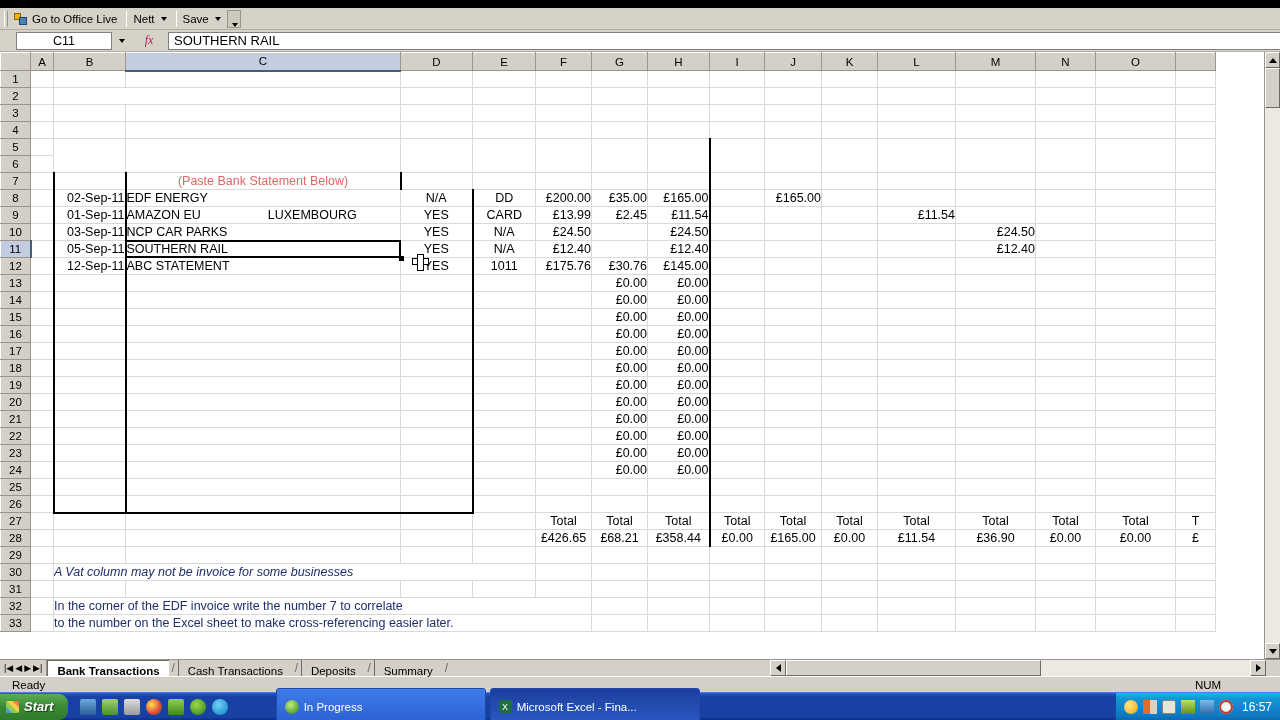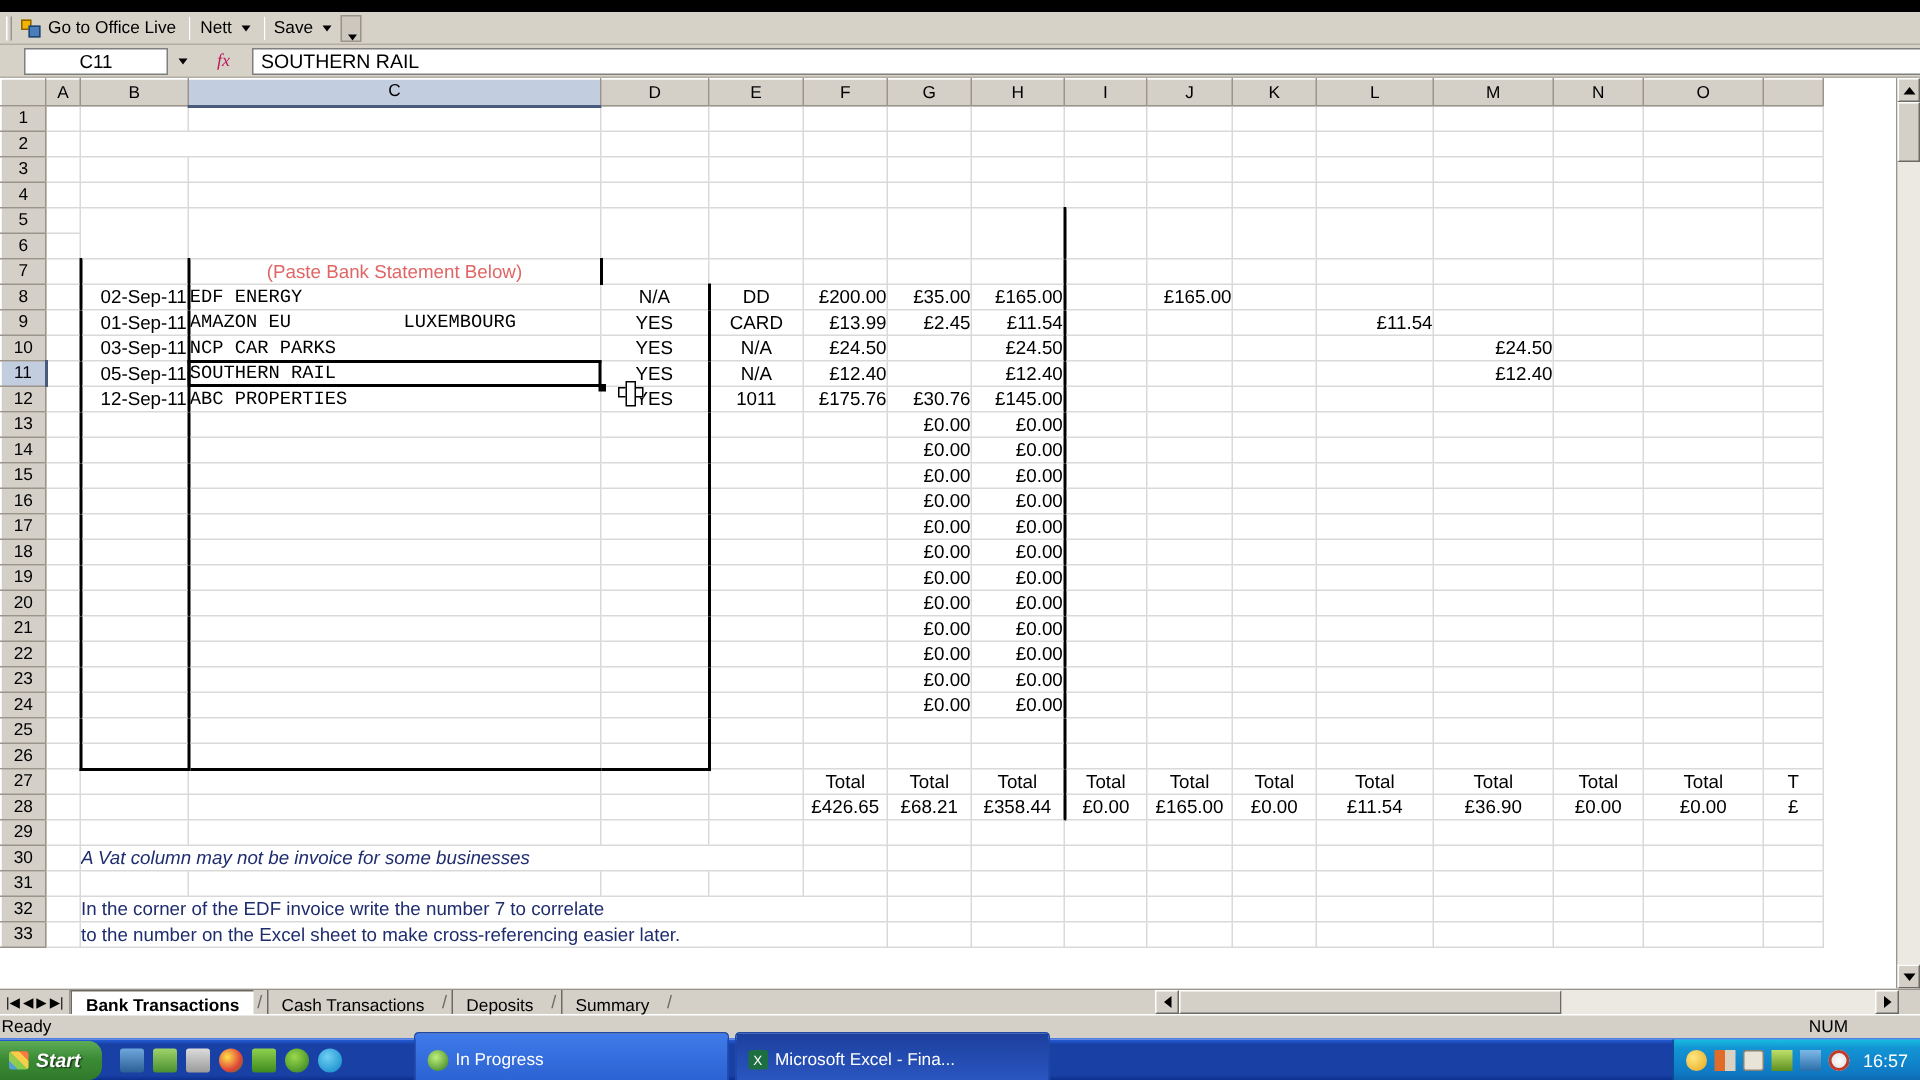--- a/index.html
+++ b/index.html
@@ -63,21 +63,21 @@
     width:30px; background:#d4d0c8; border:1px solid #fff; border-right-color:#9a948a; border-bottom-color:#9a948a;
     text-align:center; font-size:11.5px; color:#000;
   }
   td.rowhdr.sel { background:#c3cde0; border-right:2px solid #4a5a7a; }
 
   td.cell { border-right:1px solid #d9d9d9; border-bottom:1px solid #d9d9d9; background:#fff;
             height:17px; font-size:12.5px; overflow:hidden; white-space:nowrap; }
 
   .c-center { text-align:center; }
   .c-right  { text-align:right; padding-right:4px; }
-  .c-left   { text-align:left; padding-left:3px;font-family:Liberation Mono, monospace; }
+  .c-left   { text-align:left; padding-left:3px; }
 
   
   .banner { background:#2b2b2b; color:#fff; font-weight:bold; font-size:15px;
             letter-spacing:0.4px; padding-left:8px; height:26px; }
 
   
   .hdr { background:#000; color:#fff; font-weight:bold; font-size:12px; text-align:center; vertical-align:bottom; }
   .hdr.tall { vertical-align:middle; line-height:1.12; }
 
   .red-note { color:#e06666; font-size:12px; text-align:center; }
@@ -131,21 +131,21 @@
   .tabfill { flex:1; }
   .hscroll { display:flex; align-items:stretch; width:510px; }
   .hs-btn { width:16px; background:#d4d0c8; border:1px solid #fff; border-right-color:#6d6a64; border-bottom-color:#6d6a64;
             display:flex; align-items:center; justify-content:center; }
   .hs-thumb { width:255px; background:#d4d0c8; border:1px solid #fff; border-right-color:#6d6a64; border-bottom-color:#6d6a64; }
   .hs-track { flex:1; background:#ece9e3; }
   .resizer { width:14px; background:#d4d0c8; }
 
   
   .statusbar { height:16px; flex:none; background:#d4d0c8; display:flex; align-items:center;
-               border-top:1px solid #fff; font-size:11.5px; padding:0 1px; }
+               border-top:1px solid #fff; font-size:11.5px; padding:0 12px; }
   .status-left { width:150px; }
   .status-mid { flex:1; }
   .status-num { width:120px; text-align:center; }
 
   
   .taskbar { height:28px; flex:none; background:linear-gradient(#245edb,#1941a5 12%,#1941a5 88%,#0c2f8f);
              display:flex; align-items:center; border-top:1px solid #4d7fe8; }
   .startbtn { height:26px; margin:1px 4px 1px 0; padding:0 14px 0 6px;
               background:linear-gradient(#5eac56,#3c8b36 45%,#2f7a2b);
               border-top-right-radius:9px; border-bottom-right-radius:9px;
@@ -471,21 +471,21 @@
           <td class="cell c-right"></td>
           <td class="cell c-right">£12.40</td>
           <td class="cell c-right"></td>
           <td class="cell c-right"></td>
           <td class="cell"></td>
         </tr>
         <tr>
           <td class="rowhdr">12</td>
           <td class="cell"></td>
           <td class="cell bl c-right">12-Sep-11</td>
-          <td class="cell bl c-left">ABC PROPERTIES</td>
+          <td class="cell bl c-left">ABC STATEMENT</td>
           <td class="cell br c-center">YES</td>
           <td class="cell c-center">1011</td>
           <td class="cell c-right">£175.76</td>
           <td class="cell c-right">£30.76</td>
           <td class="cell br c-right">£145.00</td>
           <td class="cell c-right"></td>
           <td class="cell c-right"></td>
           <td class="cell c-right"></td>
           <td class="cell c-right"></td>
           <td class="cell c-right"></td>

